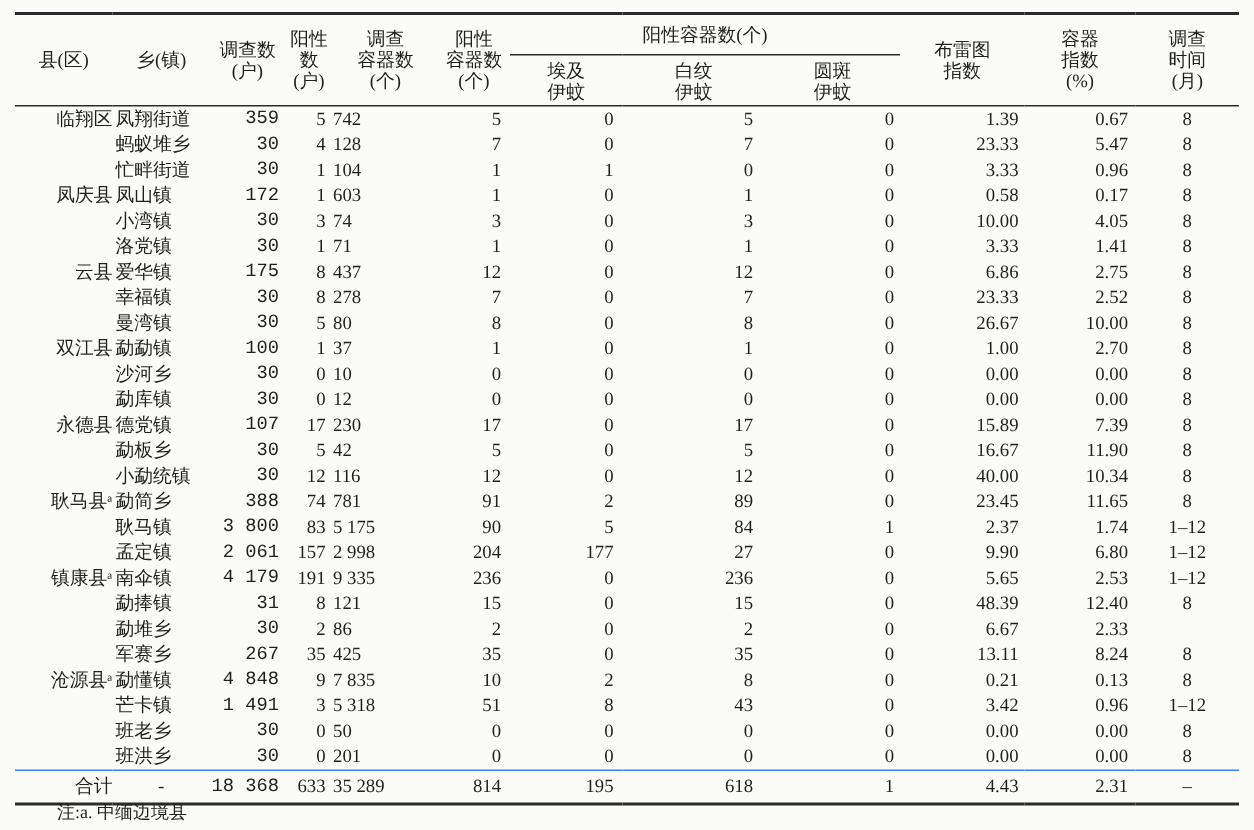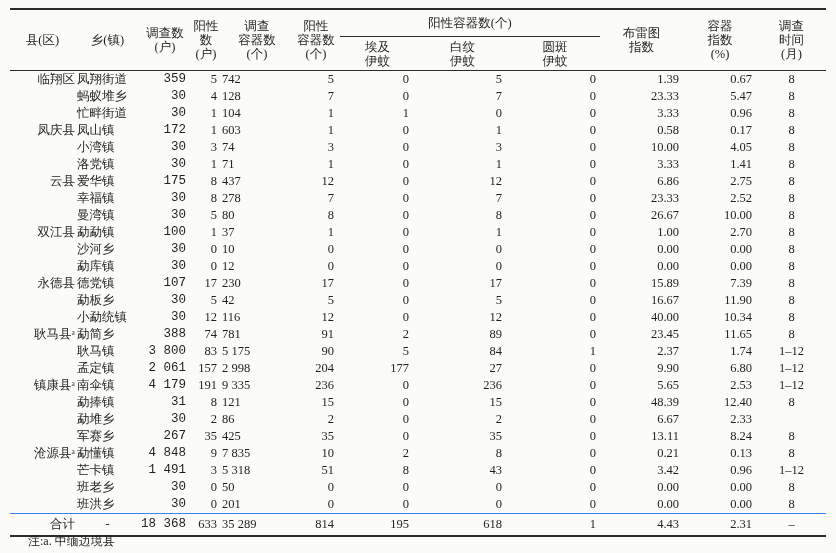--- a/index.html
+++ b/index.html
@@ -70,21 +70,21 @@
   td.c5  { text-align: right; padding-right: 6px; }
   td.c6  { text-align: right; padding-right: 6px; }
   td.c7  { text-align: right; padding-right: 8px; }
   td.c8  { text-align: right; padding-right: 4px; }
   td.c9  { text-align: right; padding-right: 4px; }
   td.c10 { text-align: right; padding-right: 5px; }
   td.c11 { text-align: center; }
   tr.total-row td.c1 { text-align: center; padding-left: 0; }
   .footnote {
     position: absolute;
-    left: 28px;
+    left: 38px;
     top: 533px;
     font-size: 12px;
     line-height: 16px;
   }
 </style>
 </head>
 <body>
 
 <div class="page">
 

